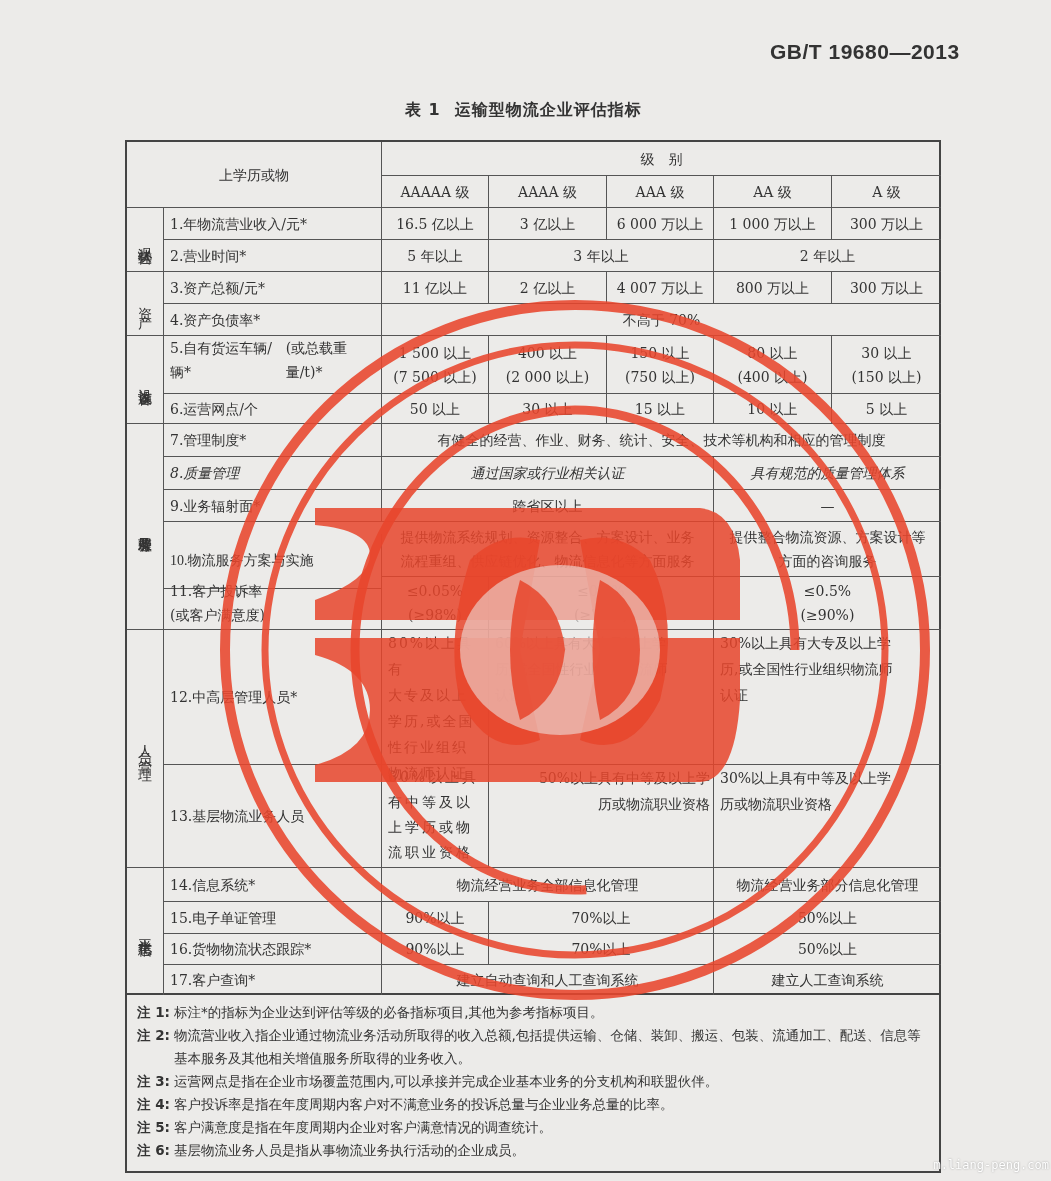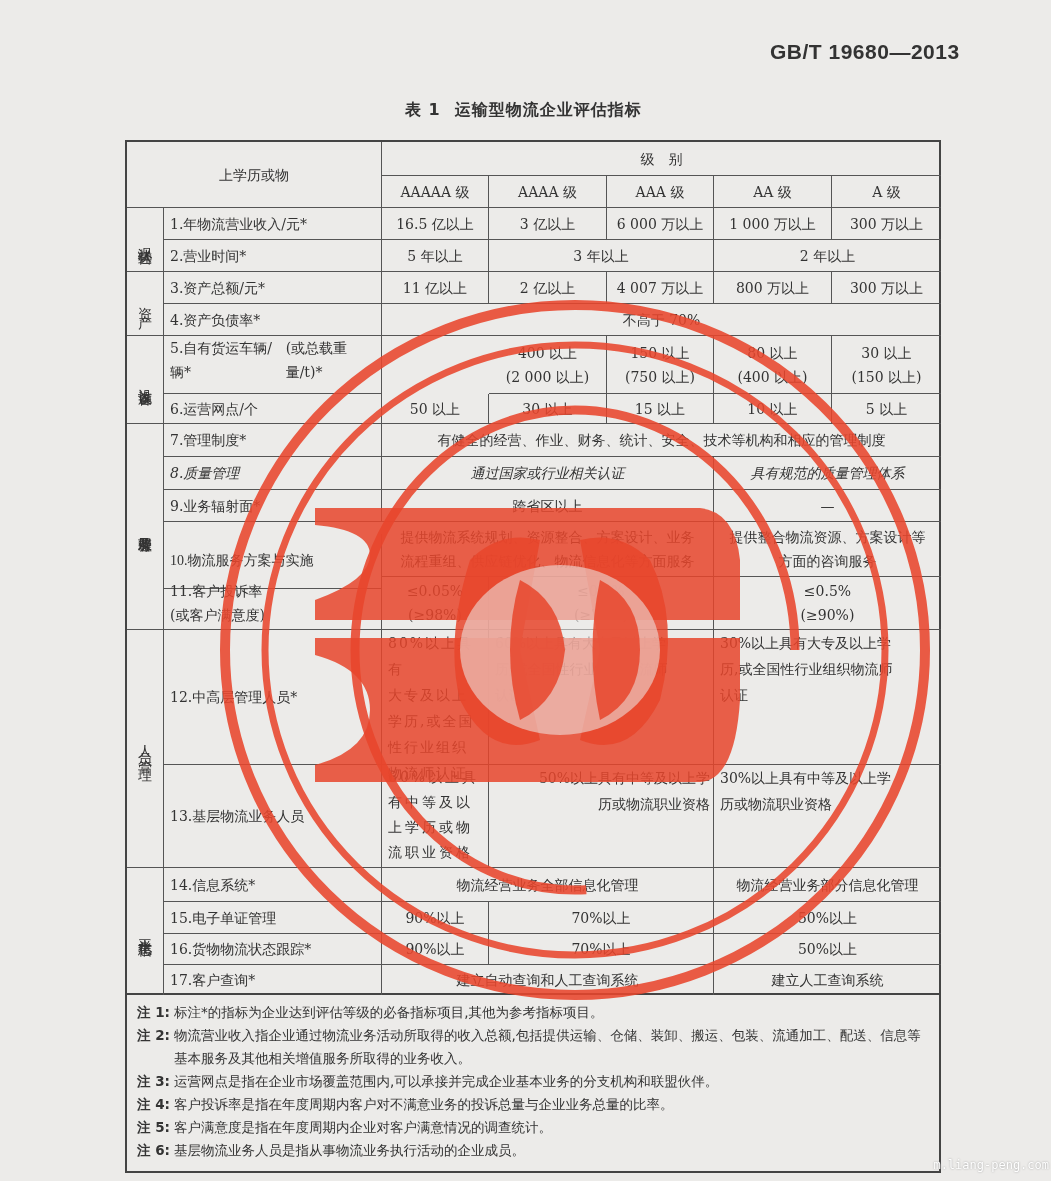--- a/index.html
+++ b/index.html
@@ -112,20 +112,24 @@
   <div class="cell noright" style="left:255px;top:162px;width:559px;height:32px;">不高于 70%</div>
 
   <div class="cell vert" style="left:0;top:194px;width:37px;height:88px;">
       <span style="writing-mode:vertical-rl;letter-spacing:1px;">设施设备</span>
     </div>
 
   <div class="cell left" style="left:37px;top:194px;width:218px;height:58px;flex-direction:row;align-items:flex-start;justify-content:center;">
     <span class="ml">5.自有货运车辆/辆*</span>
     <span class="ml">(或总载重量/t)*</span>
   </div>
+  <div class="cell" style="left:255px;top:194px;width:107px;height:58px;flex-direction:column;">
+      <span class="ml">1 500 以上</span>
+      <span class="ml">(7 500 以上)</span>
+    </div>
   <div class="cell" style="left:362px;top:194px;width:118px;height:58px;flex-direction:column;">
       <span class="ml">400 以上</span>
       <span class="ml">(2 000 以上)</span>
     </div>
   <div class="cell" style="left:480px;top:194px;width:107px;height:58px;flex-direction:column;">
       <span class="ml">150 以上</span>
       <span class="ml">(750 以上)</span>
     </div>
   <div class="cell" style="left:587px;top:194px;width:118px;height:58px;flex-direction:column;">
       <span class="ml">80 以上</span>

